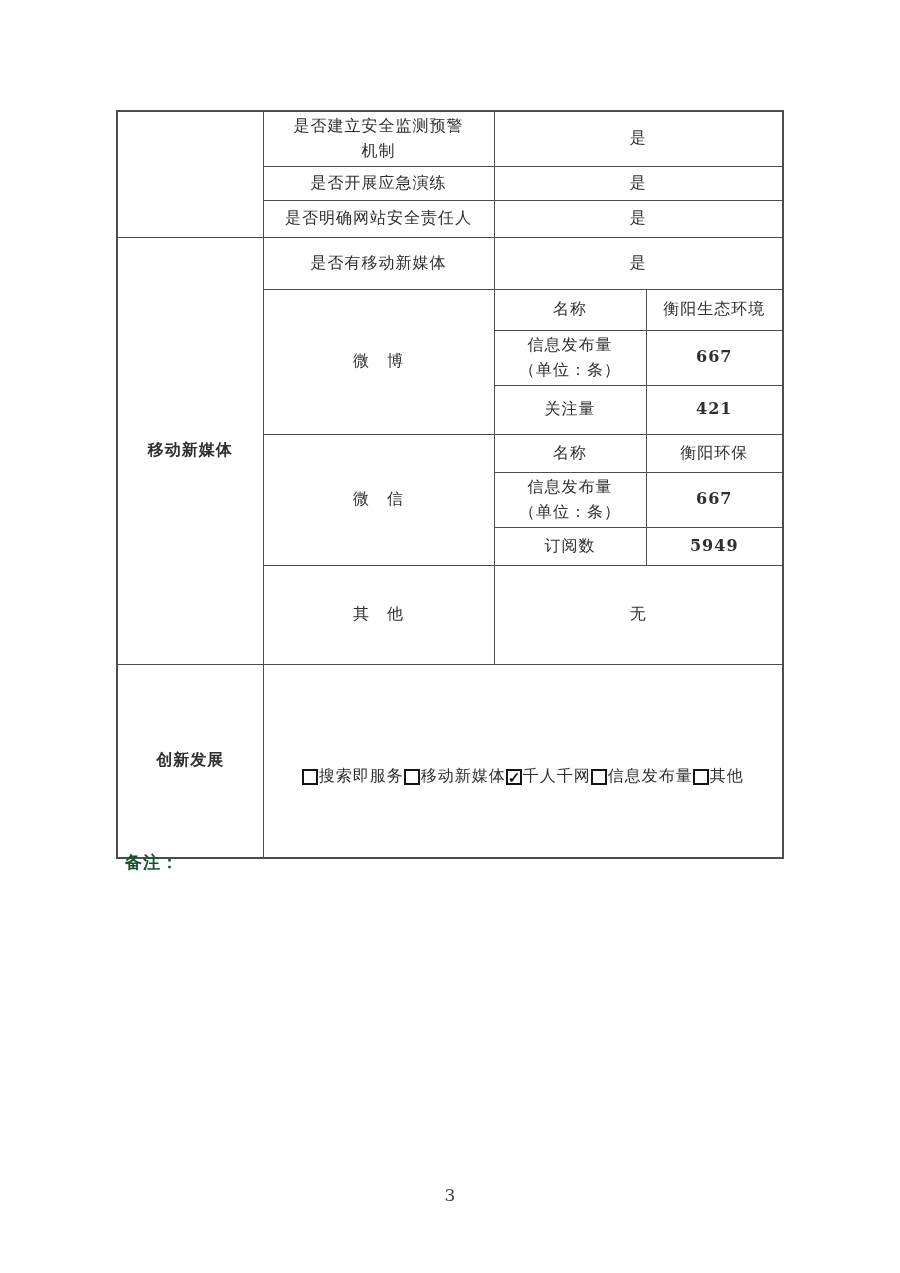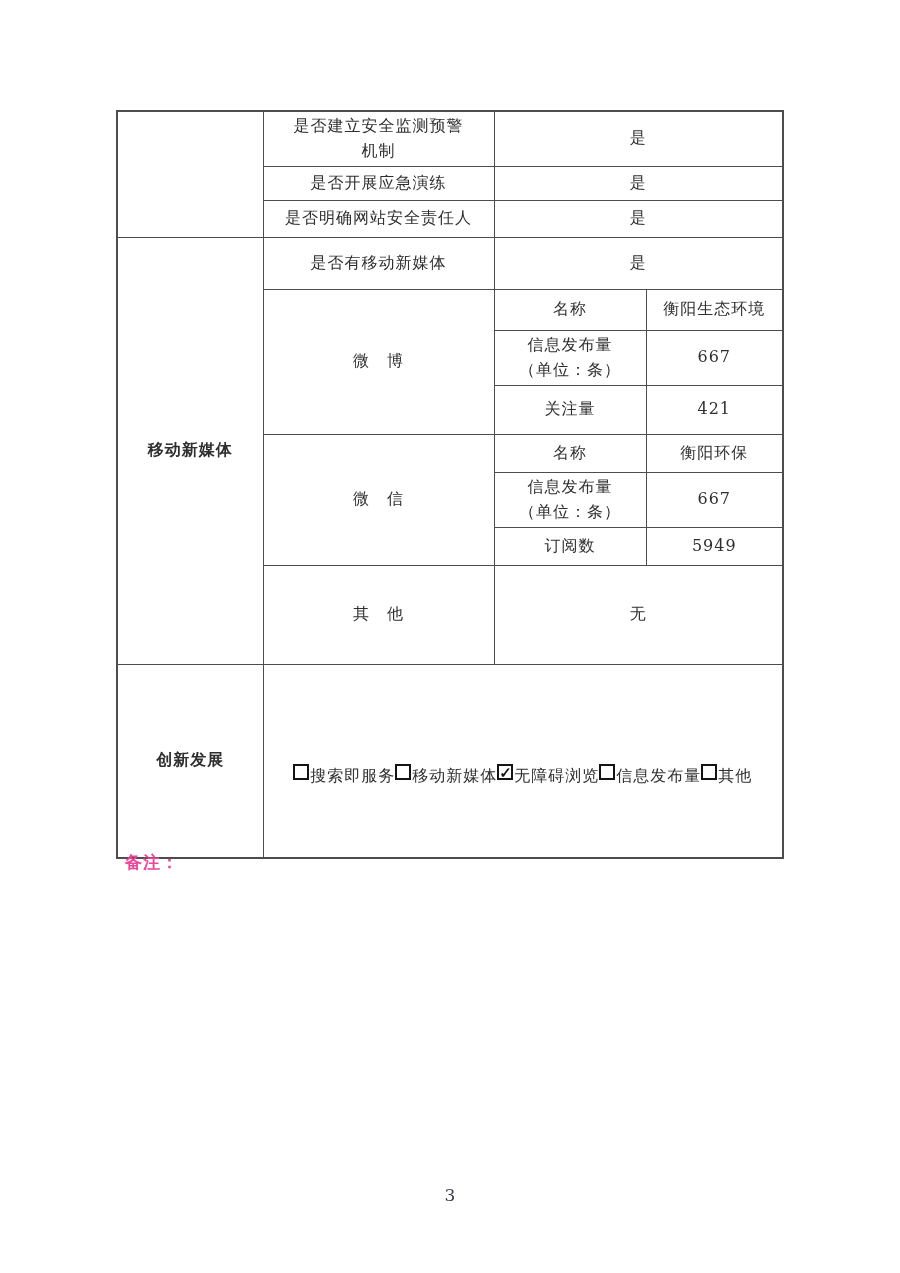--- a/index.html
+++ b/index.html
@@ -39,32 +39,34 @@
   }
   .section-label {
     letter-spacing: 1px;
     font-weight: bold;
   }
   .value-cell {
     letter-spacing: 0.5px;
   }
   .num {
     font-family: "DejaVu Serif", "Liberation Serif", serif;
+    font-weight: bold;
   }
   
   .checkbox-strip {
     display: flex;
     align-items: center;
     justify-content: center;
     flex-wrap: nowrap;
     font-size: 16px;
     letter-spacing: 1px;
   }
   .cb-item {
     display: inline-flex;
+    align-items: center;
     cursor: pointer;
     margin-top: 32px;
   }
   .cb-box {
     display: inline-block;
     width: 12px;
     height: 12px;
     border: 2px solid #141414;
     margin-right: 1px;
     position: relative;
@@ -80,21 +82,21 @@
     font-weight: bold;
     color: #141414;
   }
   .remarks {
     position: absolute;
     left: 125px;
     top: 851px;
     font-size: 17px;
     font-weight: bold;
     letter-spacing: 1px;
-    color: #ec4899;
+    color: #14532d;
   }
   .page-number {
     position: absolute;
     left: 0;
     right: 0;
     top: 1185px;
     text-align: center;
     font-size: 17px;
     color: #3a3a4a;
   }
@@ -163,21 +165,21 @@
       <td>其　他</td>
       <td colspan="2" class="value-cell">无</td>
     </tr>
 
     <tr style="height:194px">
       <td class="section-label">创新发展</td>
       <td colspan="3">
         <div class="checkbox-strip">
           <span class="cb-item"><span class="cb-box"></span><span>搜索即服务</span></span>
           <span class="cb-item"><span class="cb-box"></span><span>移动新媒体</span></span>
-          <span class="cb-item"><span class="cb-box checked"></span><span>无障碍浏览</span></span>
+          <span class="cb-item"><span class="cb-box checked"></span><span>千人千网</span></span>
           <span class="cb-item"><span class="cb-box"></span><span>信息发布量</span></span>
           <span class="cb-item"><span class="cb-box"></span><span>其他</span></span>
         </div>
       </td>
     </tr>
   </tbody>
 </table>
 
 <div class="remarks">备注：</div>
 

